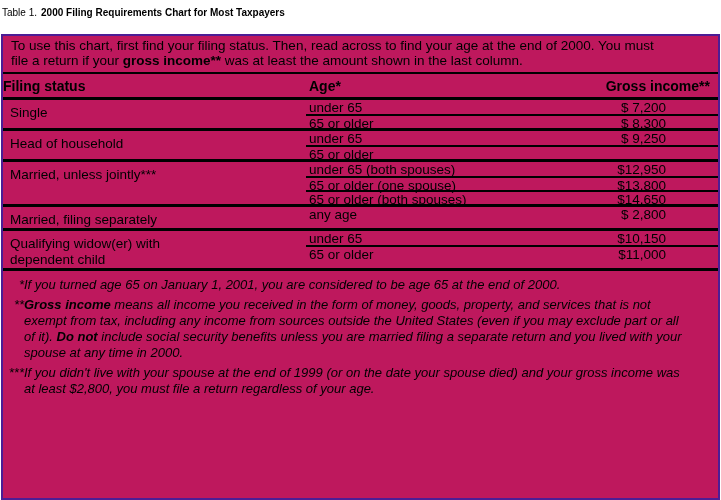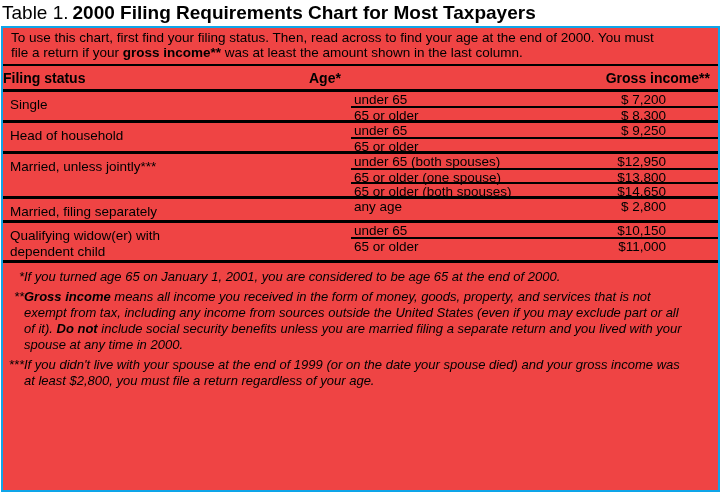--- a/index.html
+++ b/index.html
@@ -5,26 +5,26 @@
   * { margin:0; padding:0; box-sizing:border-box; }
   html,body { background:#ffffff; }
   body {
     width:721px; height:500px;
     font-family:"Liberation Sans", sans-serif;
     color:#000;
   }
   .page { width:721px; height:500px; background:#fff; overflow:hidden; }
 
   
-  .title { font-size:19px; line-height:18px; padding:4px 0 4px 2px; height:26px; white-space:nowrap; }
+  .title { font-size:10px; line-height:18px; padding:4px 0 4px 2px; height:26px; white-space:nowrap; }
   .title .t-prefix { font-weight:normal; }
   .title .t-main { font-weight:bold; margin-left:4px; }
 
   
-  .box { border:2px solid #0ea5e9; margin:0 1px; height:466px; overflow:hidden; background:#ef4444; }
+  .box { border:2px solid #4c1d95; margin:8px 1px; height:466px; overflow:hidden; background:#be185d; }
 
   
   .intro {
     font-size:13.5px; line-height:14.5px;
     padding:3px 10px 4px 8px;
     border-bottom:2px solid #000;
   }
   .intro .bold { font-weight:bold; }
 
   
@@ -32,21 +32,21 @@
     display:grid; grid-template-columns:303px 1fr 160px;
     align-items:center; height:26px;
     border-bottom:3px solid #000;
     font-weight:bold; font-size:14px;
   }
   .header-row .h-status { }
   .header-row .h-age { padding-left:3px; }
   .header-row .h-income { text-align:right; padding-right:8px; }
 
   
-  .group { display:grid; grid-template-columns:303px 1fr;gap:45px; }
+  .group { display:grid; grid-template-columns:303px 1fr; }
   .group + .group { border-top:3px solid #000; }
   .status-cell {
     padding:5px 0 0 7px; font-size:13.5px; line-height:16px; max-width:195px;
   }
   .subrows { display:block; }
   .subrow {
     display:grid; grid-template-columns:1fr 160px;
     align-items:center; height:14px; font-size:13.5px;
   }
   .subrow + .subrow { border-top:2px solid #000; }

